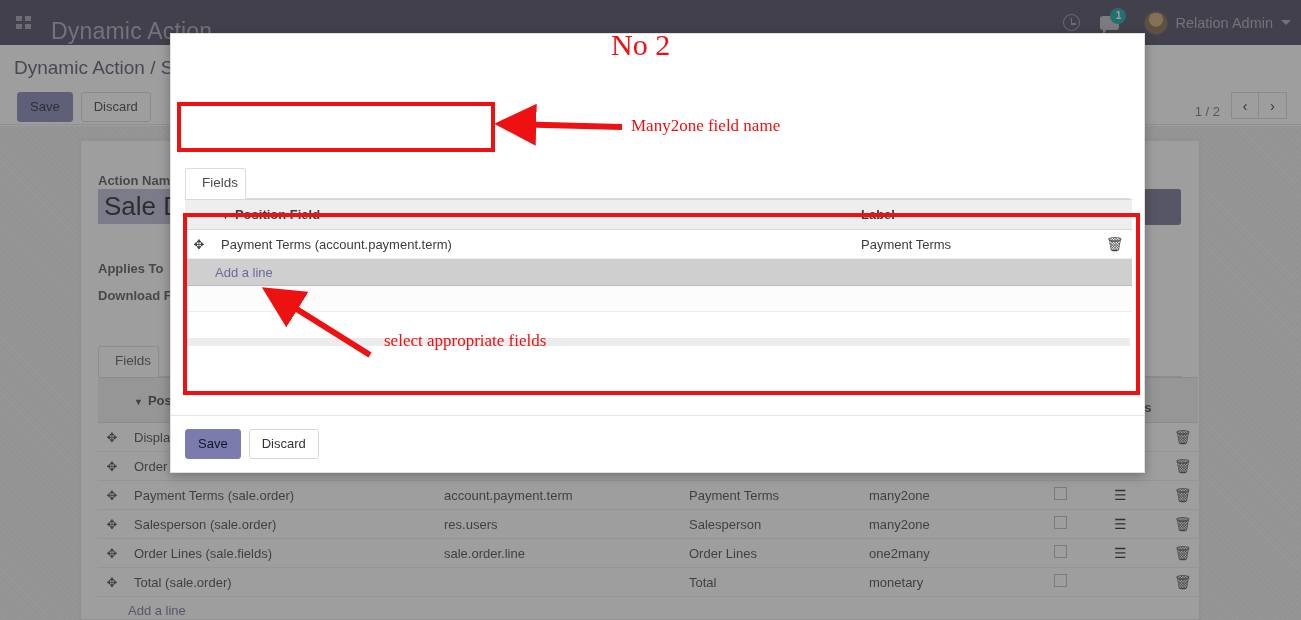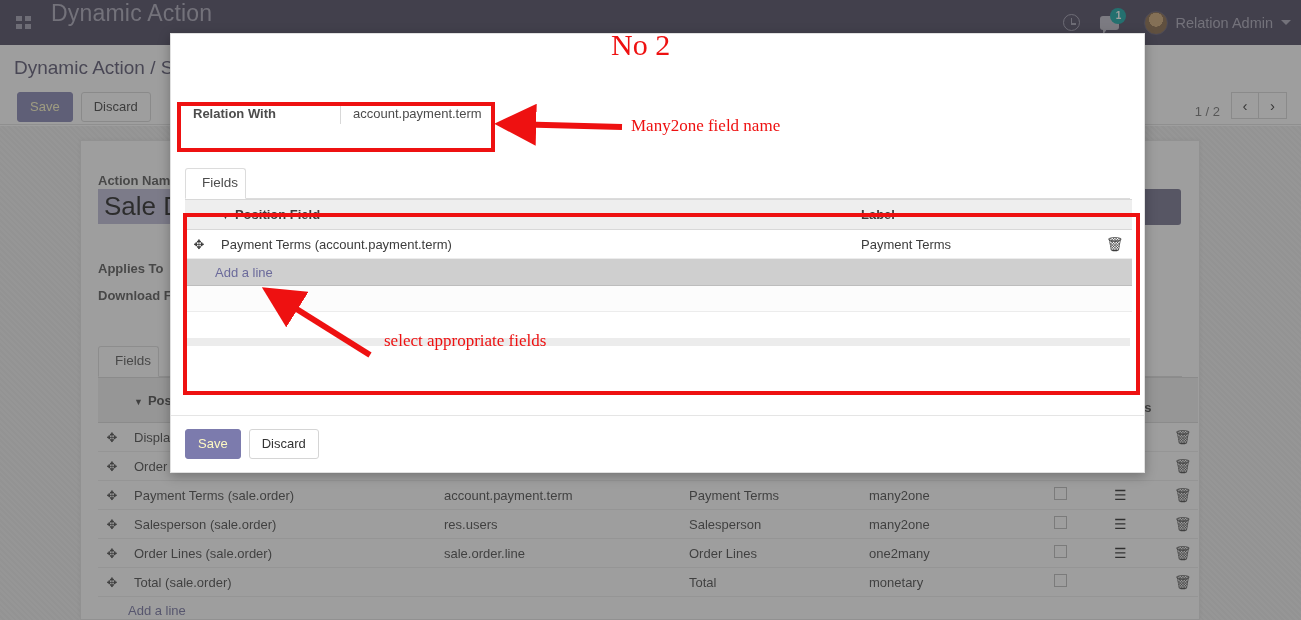--- a/index.html
+++ b/index.html
@@ -9,21 +9,21 @@
     overflow: hidden;
     font-family: "Liberation Sans", sans-serif;
     background: #ffffff;
   }
 
   
   #app-root { position: absolute; inset: 0; background: #ffffff; }
 
   .navbar {
     position: absolute; left: 0; top: 0; width: 1301px; height: 45px;
-    background: #3f3b54; display: flex; align-items: flex-start;
+    background: #3f3b54; display: flex; align-items: flex-end;
   }
   .nav-apps-icon {
     width: 46px; height: 45px; display: flex; align-items: center; justify-content: center;
   }
   .grid-glyph { width: 15px; height: 13px; display: grid;
     grid-template-columns: 6px 6px; grid-template-rows: 5px 5px; gap: 3px; }
   .grid-glyph i { background: #9b98ac; display: block; }
   .nav-title {
     color: #a6a3b5; font-size: 23px; letter-spacing: .2px; margin-left: 5px;
   }
@@ -50,21 +50,21 @@
   .control-panel {
     position: absolute; left: 0; top: 45px; width: 1301px; height: 80px;
     background: #ffffff; border-bottom: 1px solid #dfdfdf;
   }
   .breadcrumb { position: absolute; left: 14px; top: 12px; font-size: 19px; color: #4e4a66; }
   .btn {
     font-family: "Liberation Sans", sans-serif; font-size: 13px;
     border-radius: 3px; border: 1px solid #d5d5d5; background: #fff; color: #333;
     padding: 6px 12px; cursor: pointer; line-height: 1.2;
   }
-  .btn-primary { background: #7c7bad; border-color: #7c7bad; color: #fef9c3; }
+  .btn-primary { background: #7c7bad; border-color: #7c7bad; color: #0f172a; }
   .cp-buttons { position: absolute; left: 17px; top: 92px; display: flex; gap: 8px; }
   .pager { position: absolute; right: 14px; top: 92px; display: flex; align-items: flex-end; gap: 0; }
   .pager-text { font-size: 13px; color: #6b6b6b; margin-right: 11px; }
   .pager-btn {
     width: 28px; height: 27px; border: 1px solid #d5d5d5; background: #fff;
     display: flex; align-items: center; justify-content: center; font-size: 15px; color: #2b2b2b; cursor: pointer;
   }
   .pager-btn + .pager-btn { border-left: none; }
 
   
@@ -279,21 +279,21 @@
                 <td>Salesperson (sale.order)</td>
                 <td>res.users</td>
                 <td>Salesperson</td>
                 <td>many2one</td>
                 <td><span class="cb"></span></td>
                 <td><span class="list-glyph">☰</span></td>
                 <td><span class="trash-glyph">🗑</span></td>
               </tr>
               <tr>
                 <td class="handle-cell"><span class="move-glyph">✥</span></td>
-                <td>Order Lines (sale.order)</td>
+                <td>Order Lines (sale.fields)</td>
                 <td>sale.order.line</td>
                 <td>Order Lines</td>
                 <td>one2many</td>
                 <td><span class="cb"></span></td>
                 <td><span class="list-glyph">☰</span></td>
                 <td><span class="trash-glyph">🗑</span></td>
               </tr>
               <tr>
                 <td class="handle-cell"><span class="move-glyph">✥</span></td>
                 <td>Total (sale.order)</td>
@@ -317,25 +317,20 @@
       </div>
     </div>
   </div>
 </div>
 
 <div id="backdrop"></div>
 
 <div id="modal">
 
   <div class="modal-body">
-    <div class="relation-row">
-      <span class="relation-label">Relation With</span>
-      <span class="relation-sep"></span>
-      <span class="relation-value">account.payment.term</span>
-    </div>
 
     <div class="modal-notebook">
       <div class="nb-tabs">
         <div class="nb-tab">Fields</div>
       </div>
       <table class="o-list">
         <colgroup>
             <col style="width:28px">
             <col style="width:640px">
             <col style="width:245px">

